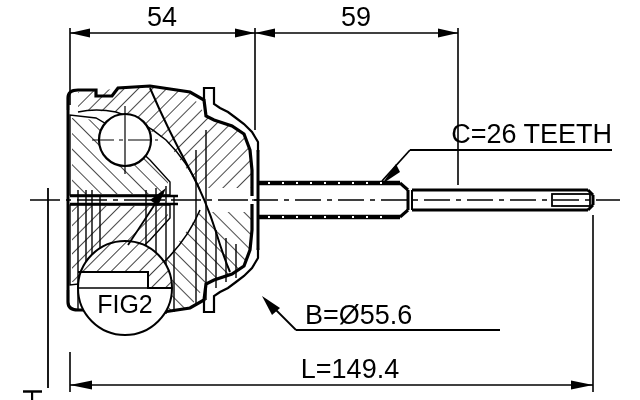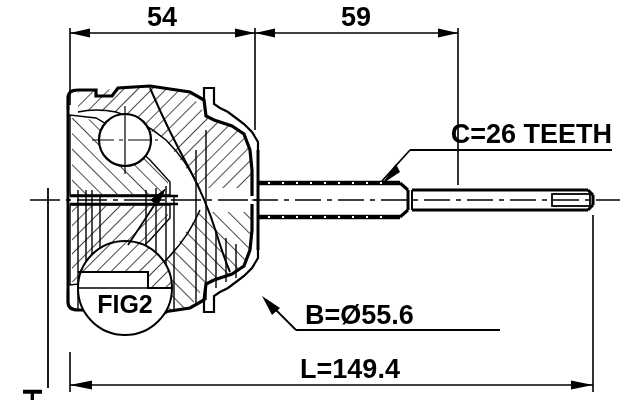--- a/index.html
+++ b/index.html
@@ -7,21 +7,20 @@
     padding: 0;
     background: #ffffff;
   }
   #drawing-root {
     position: relative;
     width: 640px;
     height: 400px;
     background: #be185d;
     font-family: "Liberation Sans", sans-serif;
     overflow: hidden;
-    font-weight: bold;
   }
   #drawing-svg {
     position: absolute;
     left: 0;
     top: 0;
     width: 640px;
     height: 400px;
     display: block;
   }
   .dim-text {

